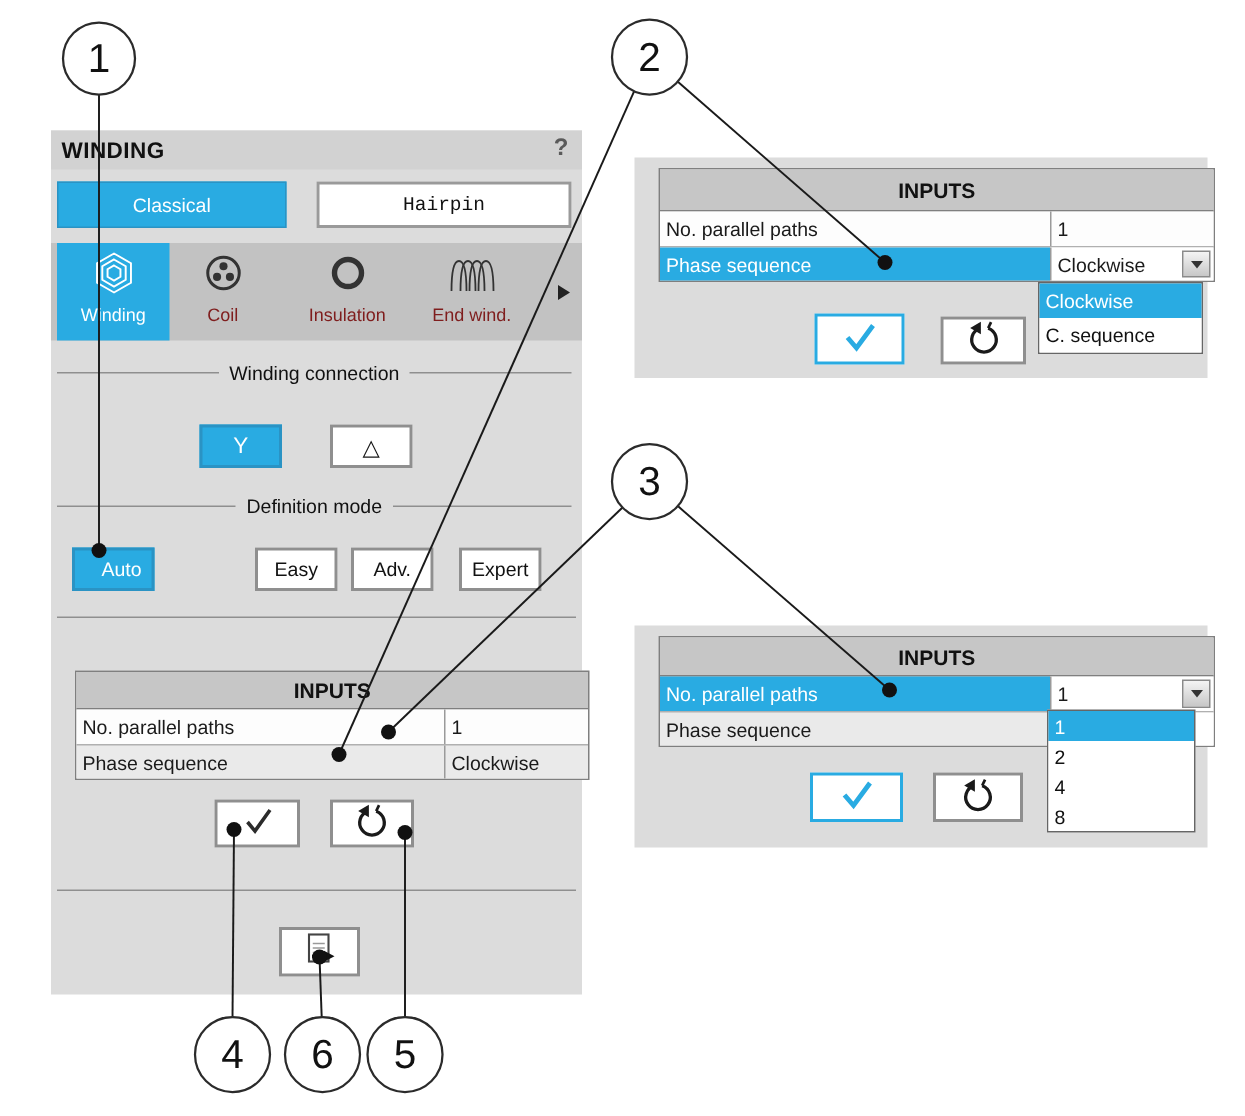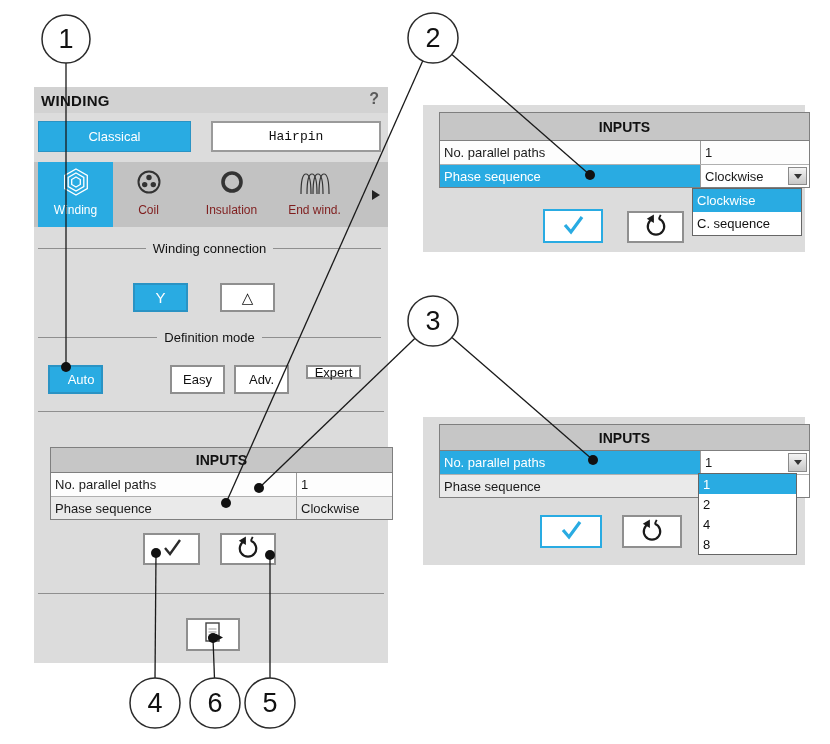--- a/index.html
+++ b/index.html
@@ -143,21 +143,21 @@
     </div>
     <div class="btn accent" style="left:14px; top:278px; width:55px; height:29px;padding-left:11px;">
       <span>Auto</span>
     </div>
     <div class="btn" style="left:99px; top:278px; width:55px; height:29px;margin-left:37px;">
       <span>Easy</span>
     </div>
     <div class="btn" style="left:200px; top:278px; width:55px; height:29px;">
       <span>Adv.</span>
     </div>
-    <div class="btn" style="left:272px; top:278px; width:55px; height:14px;">
+    <div class="btn" style="left:272px; top:278px; width:55px; height:29px;">
       <span>Expert</span>
     </div>
 
     <div class="hr" style="left:4px; top:324px; width:346px;"></div>
 
     <div class="tbl" style="left:4px; top:360px; width:343px;">
       <div class="tbl-header" style="height:25px;">INPUTS</div>
       <div class="tbl-row" style="height:23px; background:#fdfdfd;">
         <div class="cell" style="width:245px;">No. parallel paths</div>
         <div class="cell val" style="flex:1;">1</div>

